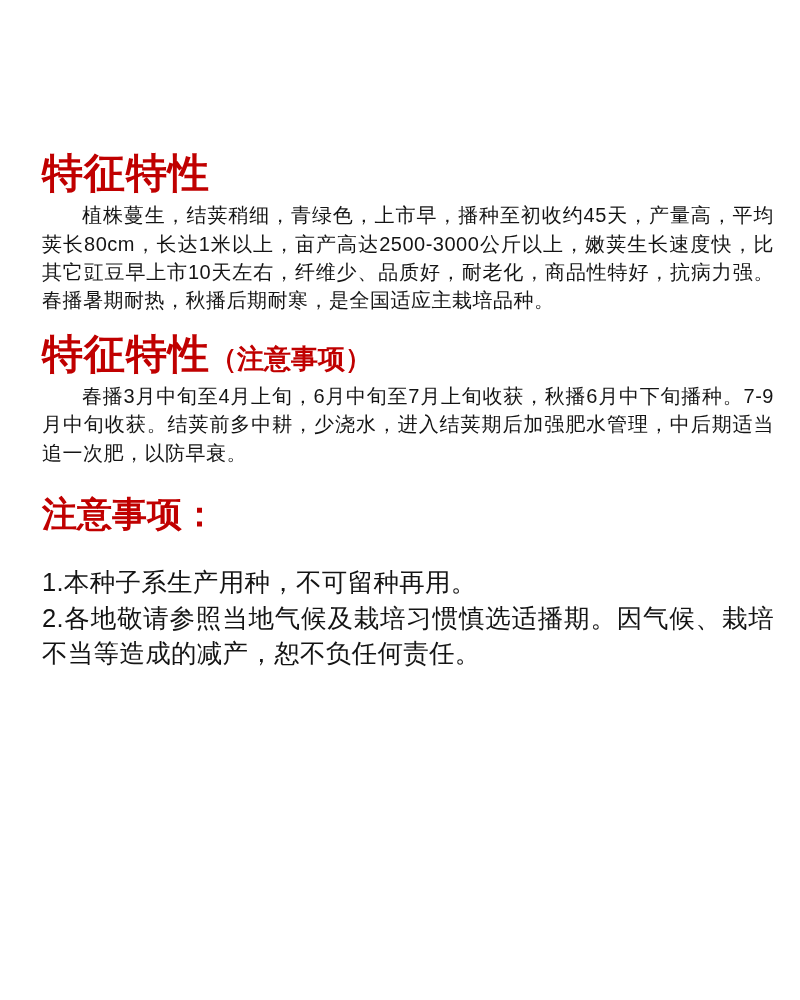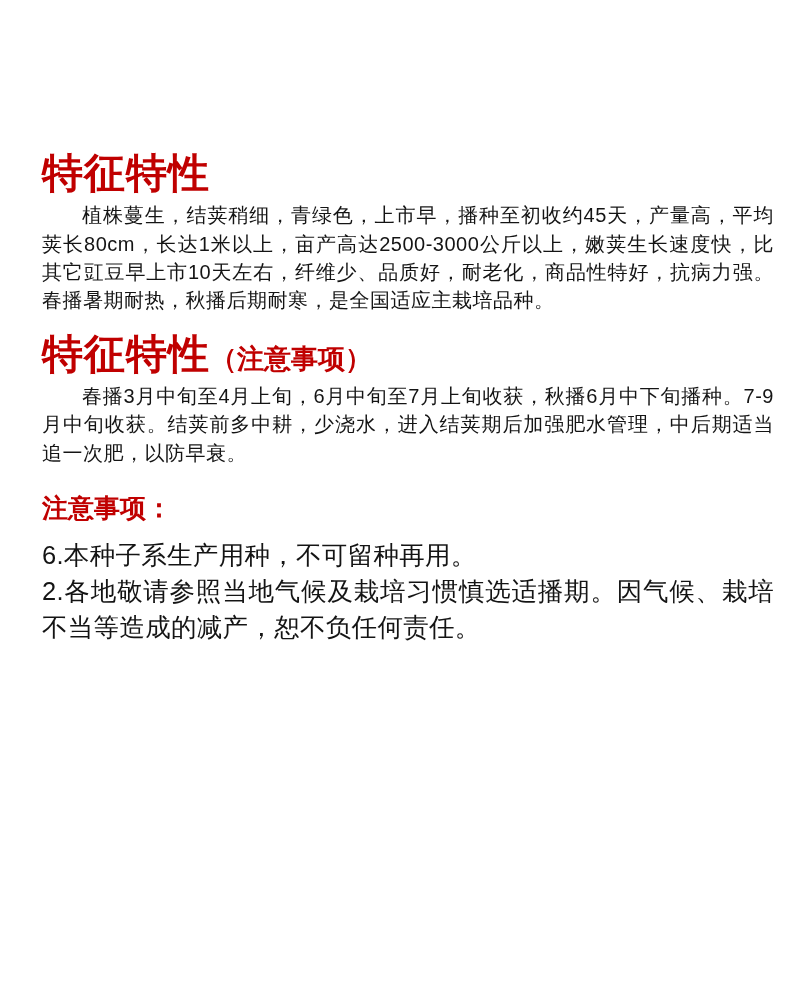--- a/index.html
+++ b/index.html
@@ -36,23 +36,23 @@
   .heading .sub {
     font-size: 27px;
     letter-spacing: 0;
     vertical-align: baseline;
     text-align: center;
   }
   .heading-small {
     color: #c00000;
     font-family: "DejaVu Serif", serif;
     font-weight: bold;
-    font-size: 26px;
+    font-size: 35px;
     line-height: 1.2;
-    margin: 0 0 2px 0;
+    margin: 0 0 18px 0;
   }
 
   .body-text {
     font-size: 20px;
     line-height: 1.42;
     letter-spacing: 0.5px;
     text-align: justify;
     text-justify: inter-ideograph;
     margin: 0;
     color: #141414;
@@ -90,17 +90,17 @@
   <div class="section">
     <h1 class="heading"><span>特征特性</span><span class="sub">（注意事项）</span></h1>
     <p class="body-text indent">春播3月中旬至4月上旬，6月中旬至7月上旬收获，秋播6月中下旬播种。7-9月中旬收获。结荚前多中耕，少浇水，进入结荚期后加强肥水管理，中后期适当追一次肥，以防早衰。</p>
   </div>
 
   <div class="gap-2"></div>
 
   <div class="section">
     <h2 class="heading-small">注意事项：</h2>
     <div class="gap-3"></div>
-    <p class="note-line">6.本种子系生产用种，不可留种再用。</p>
+    <p class="note-line">1.本种子系生产用种，不可留种再用。</p>
     <p class="note-line">2.各地敬请参照当地气候及栽培习惯慎选适播期。因气候、栽培不当等造成的减产，恕不负任何责任。</p>
   </div>
 
 </div>
 
 </body></html>

